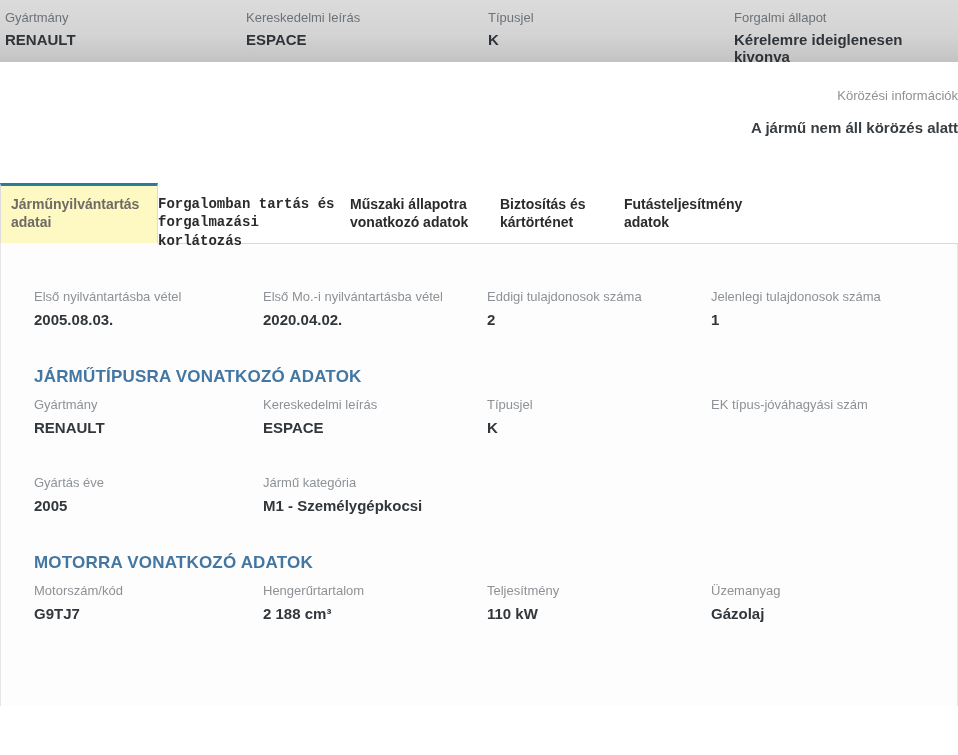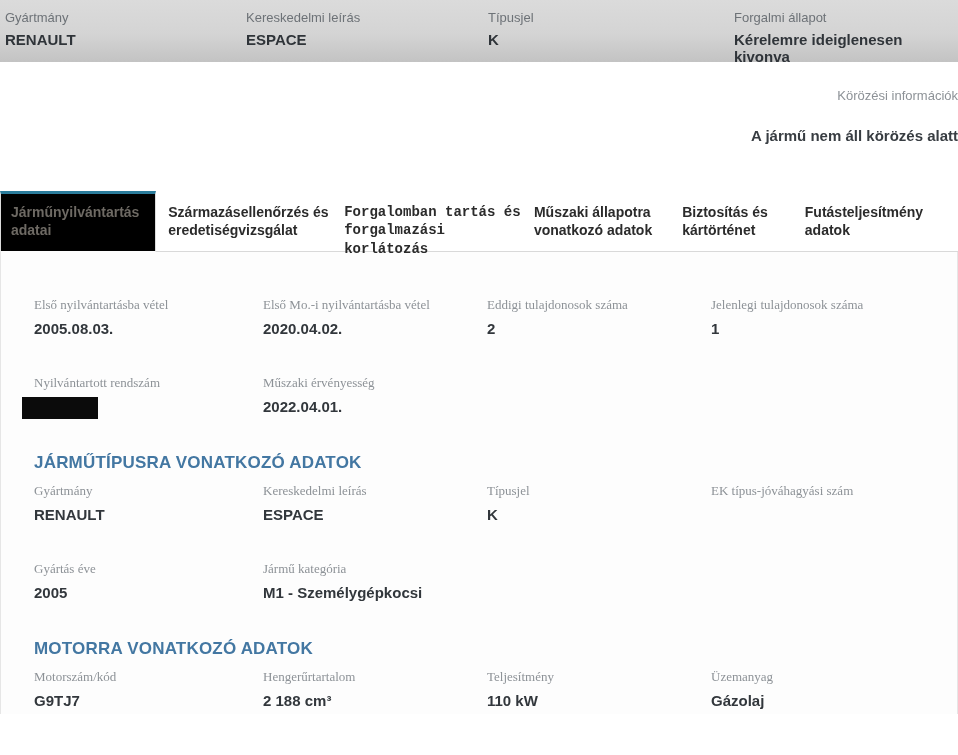--- a/index.html
+++ b/index.html
@@ -9,43 +9,43 @@
 
   
   .topbar { height:62px; background:linear-gradient(180deg,#dbdbdb 0%,#d4d4d4 55%,#c3c3c3 100%);
     display:grid; grid-template-columns:241px 242px 246px 1fr; padding:10px 8px 0 5px; }
   .topbar .lab { font-size:13px; color:#6d7277; }
   .topbar .val { font-size:15px; font-weight:600; color:#2f3439; margin-top:6px; }
 
   
   .wanted { margin:26px 0 0 5px;text-align:right; }
   .wanted .lab { font-size:13px; color:#8d9297; }
-  .wanted .val { font-size:15px; font-weight:600; color:#383d42; margin-top:24px; }
+  .wanted .val { font-size:15px; font-weight:600; color:#383d42; margin-top:16px; }
 
   
   .tabstrip { display:flex; align-items:stretch; margin-top:47px; height:61px;
     border-bottom:1px solid #d9d9d9; }
   .tab { font-size:14px; font-weight:700; line-height:1.32; cursor:pointer; }
-  .tab.active { width:158px; background:#000000; border-top:3px solid #2b7c9b;
+  .tab.active { width:158px; background:#fef9c3; border-top:3px solid #2b7c9b;
     border-left:1px solid #dcdcdc; border-right:1px solid #dcdcdc;
     border-bottom:1px solid #fdfdfd; margin-bottom:-1px;
     color:#6e6a64; padding:9px 8px 0 10px; }
   .tab.plain { color:#2b2b2b; padding-top:12px; margin-right:12px; }
   .tab.t2 { width:166px; margin-left:12px; }
   .tab.t3 { width:180px;font-family:Liberation Mono, monospace; }
   .tab.t4 { width:138px; }
   .tab.t5 { width:143px; }
   .tab.t6 { width:112px; }
 
   
   .panel { height:462px; background:#fdfdfd; border-left:1px solid #e6e6e6;
     border-right:1px solid #e6e6e6; padding-top:45px; overflow:hidden; }
   .fgrid { display:grid; grid-template-columns:229px 224px 224px 1fr; padding-left:33px; }
   .field { margin-bottom:34px; min-height:44px; }
-  .field .lab { font-size:13px; color:#8d9297;font-family:Liberation Serif, serif; }
+  .field .lab { font-size:13px; color:#8d9297; }
   .field .val { font-size:15px; font-weight:600; color:#32373c; margin-top:7px; min-height:20px; }
   .redact { width:76px; height:22px; background:#0b0b0b; margin-top:6px; margin-left:-12px; }
   .sechead { font-size:17px; font-weight:600; color:#4377a2; letter-spacing:.2px;
     margin:0 0 10px 33px; }
 </style>
 </head>
 <body>
 
 <div class="page">
 
@@ -68,21 +68,20 @@
     </div>
   </div>
 
   <div class="wanted">
     <div class="lab">Körözési információk</div>
     <div class="val">A jármű nem áll körözés alatt</div>
   </div>
 
   <div class="tabstrip">
     <div class="tab active">Járműnyilvántartás adatai</div>
-    <div class="tab plain t2">Származásellenőrzés és eredetiségvizsgálat</div>
     <div class="tab plain t3">Forgalomban tartás és forgalmazási korlátozás</div>
     <div class="tab plain t4">Műszaki állapotra vonatkozó adatok</div>
     <div class="tab plain t6">Biztosítás és kártörténet</div>
     <div class="tab plain t5">Futásteljesítmény adatok</div>
   </div>
 
   <div class="panel">
 
     <div class="fgrid">
       <div class="field">
@@ -96,32 +95,20 @@
       <div class="field">
         <div class="lab">Eddigi tulajdonosok száma</div>
         <div class="val">2</div>
       </div>
       <div class="field">
         <div class="lab">Jelenlegi tulajdonosok száma</div>
         <div class="val">1</div>
       </div>
     </div>
 
-    <div class="fgrid">
-      <div class="field">
-        <div class="lab">Nyilvántartott rendszám</div>
-        <div class="redact"></div>
-      </div>
-      <div class="field">
-        <div class="lab">Műszaki érvényesség</div>
-        <div class="val">2022.04.01.</div>
-      </div>
-      <div></div>
-        <div></div>
-    </div>
 
     <h2 class="sechead">JÁRMŰTÍPUSRA VONATKOZÓ ADATOK</h2>
 
     <div class="fgrid">
       <div class="field">
         <div class="lab">Gyártmány</div>
         <div class="val">RENAULT</div>
       </div>
       <div class="field">
         <div class="lab">Kereskedelmi leírás</div>

